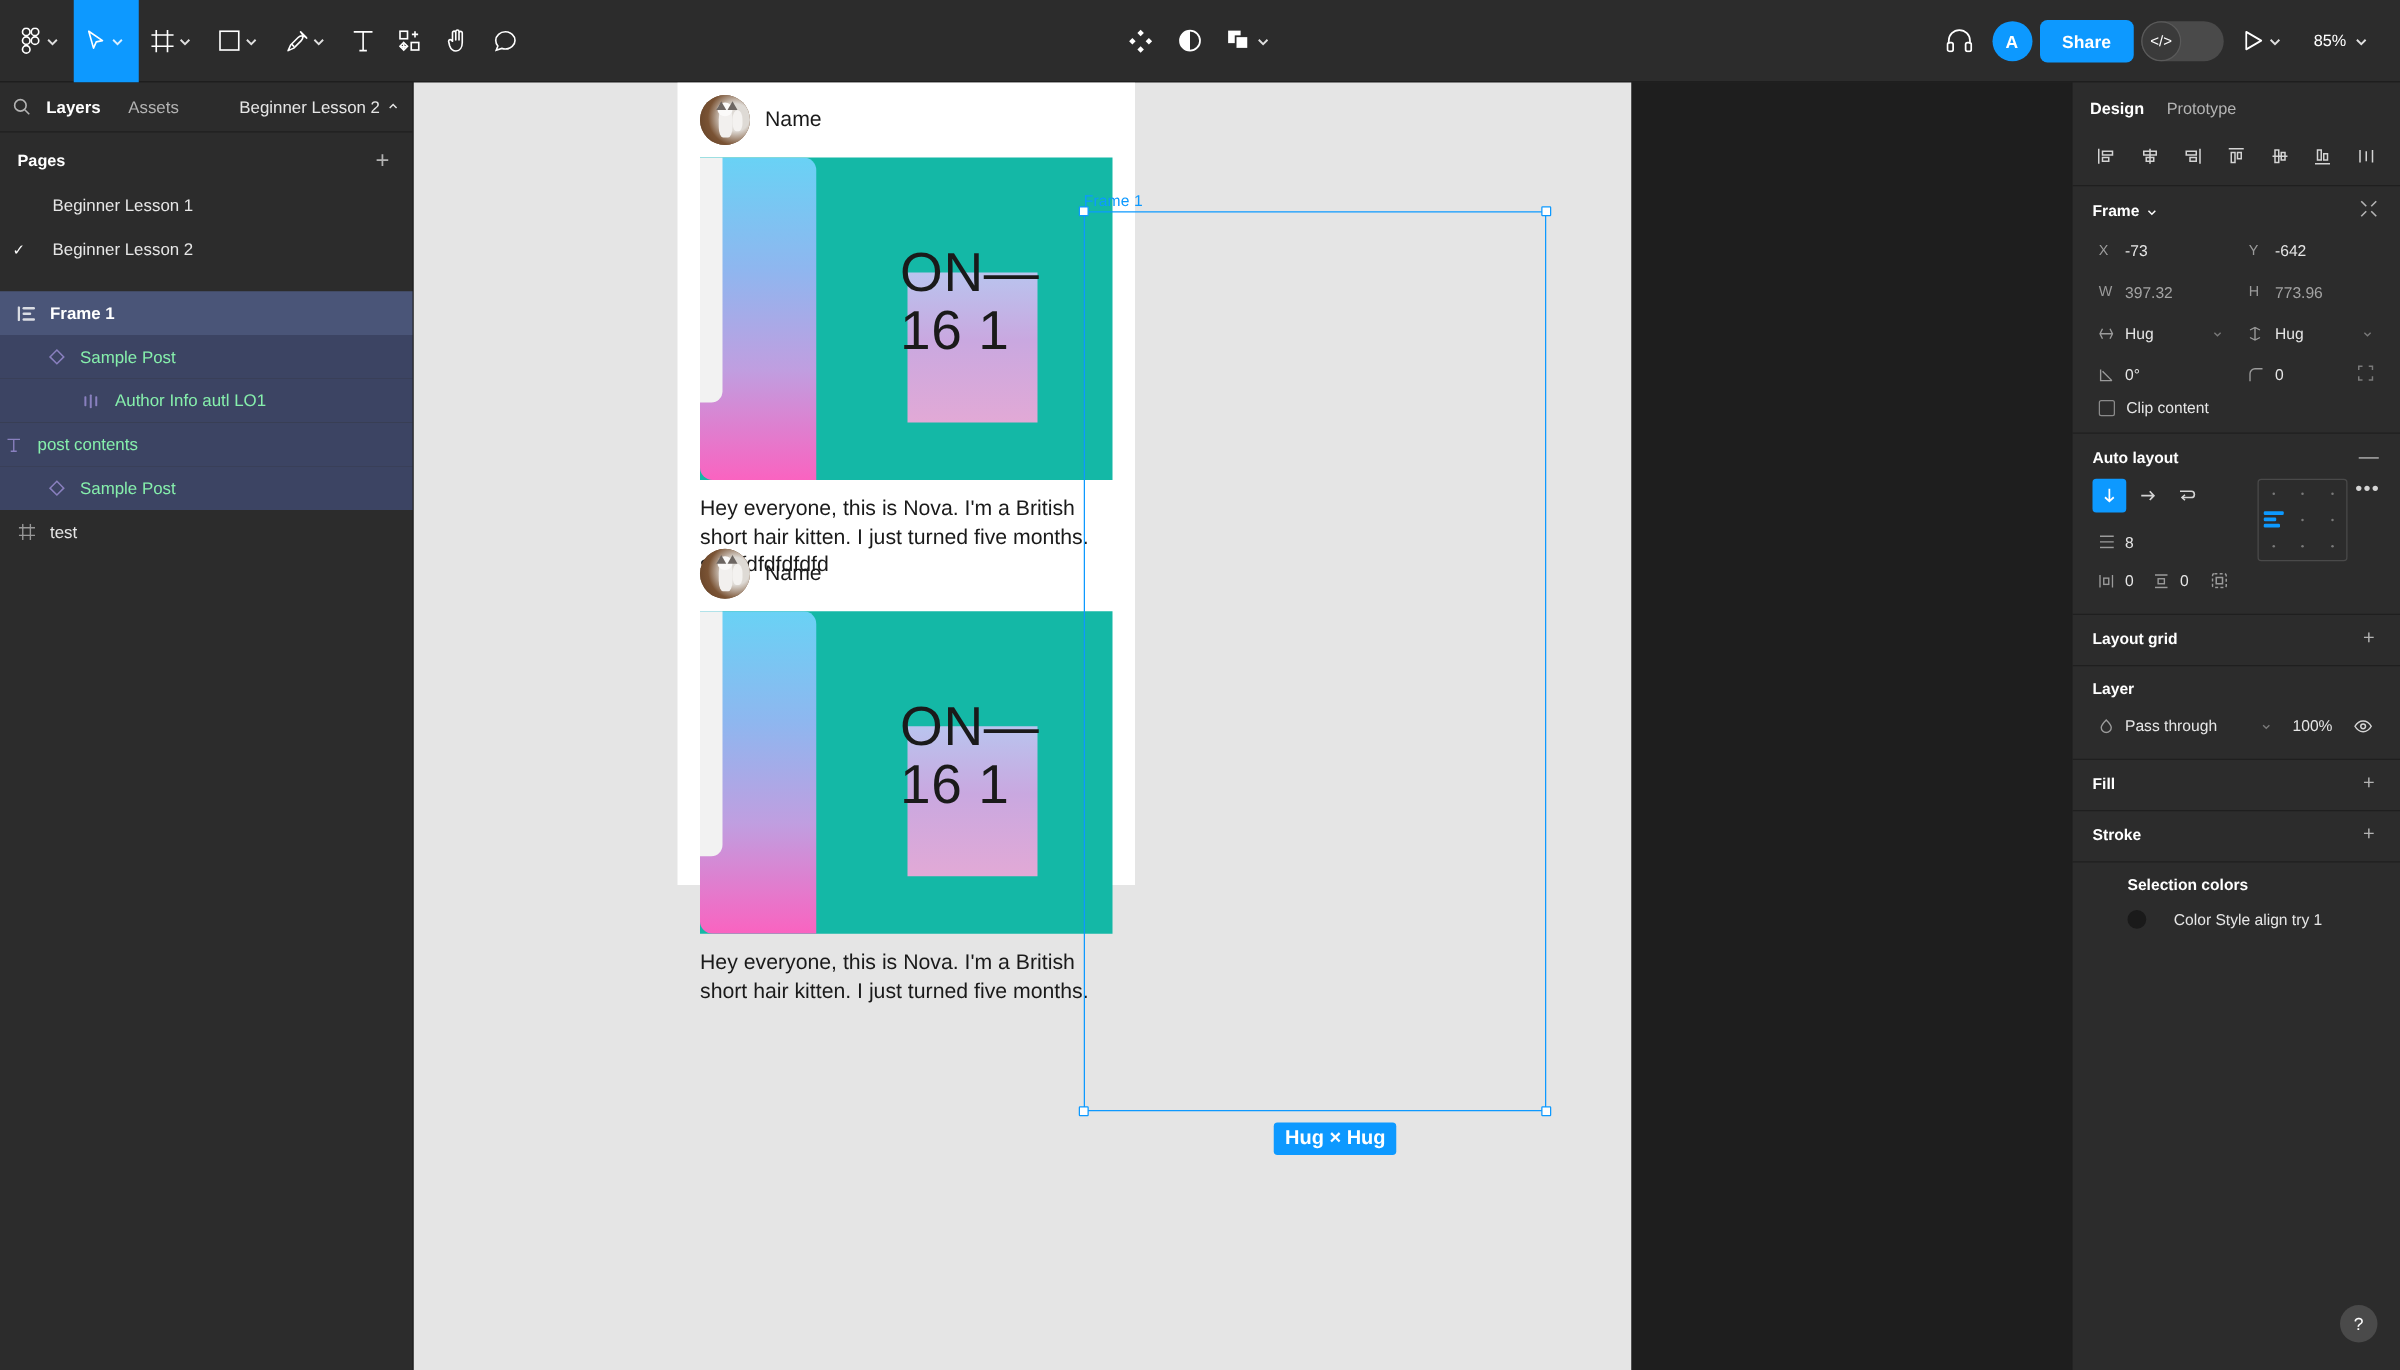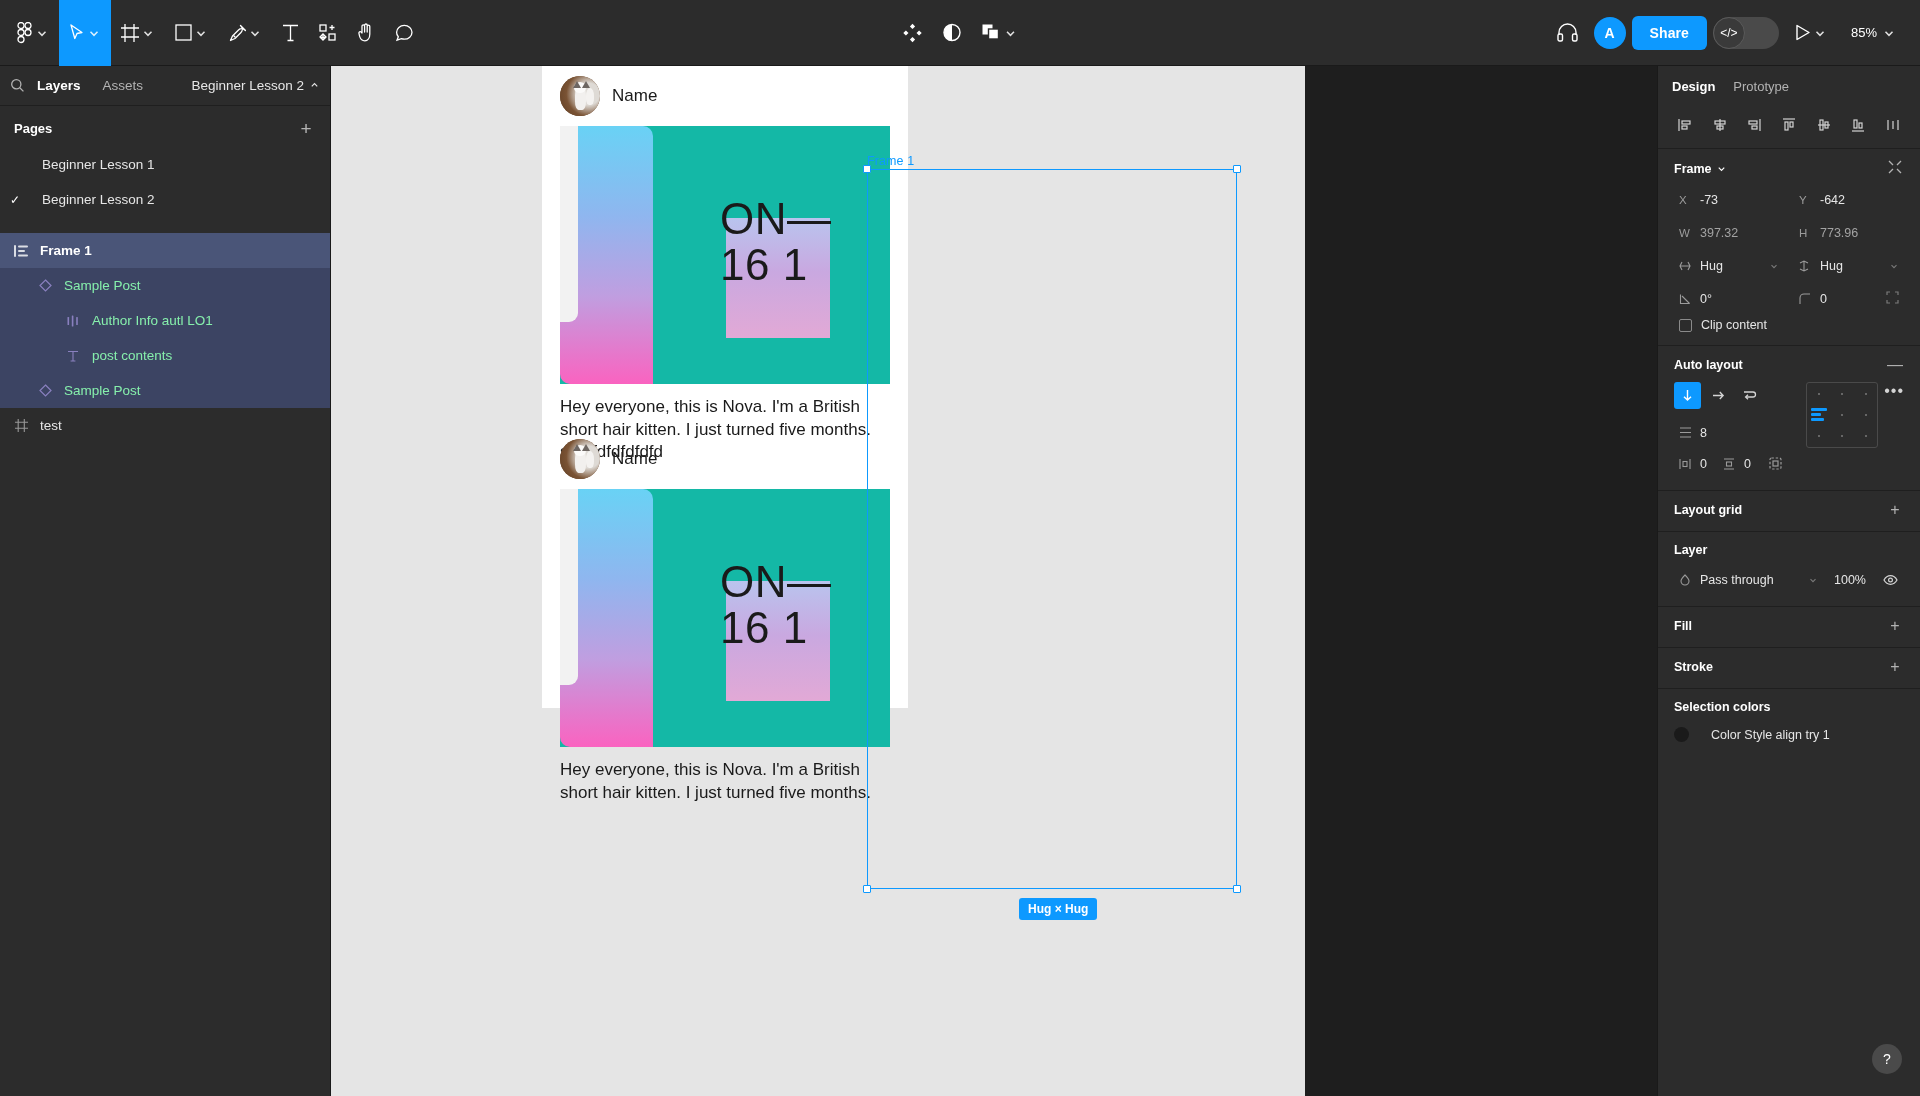--- a/index.html
+++ b/index.html
@@ -177,21 +177,21 @@
     background: linear-gradient(180deg,#b9c4ee 0%,#c9a8e0 45%,#e2a9d6 100%);
     z-index: 1;
   }
   .post-text {
     padding: 12px 18px 0 18px; font-size: 17px; line-height: 1.33;
     color: #1a1a1a; white-space: pre-wrap;
   }
 
   #hug-badge {
     position: absolute; left: 688px; top: 832px; background: #0d99ff;
-    color: #fff; font-size: 12px; font-weight: 700; border-radius: 3px;
+    color: #fff; font-size: 16px; font-weight: 700; border-radius: 3px;
     padding: 4px 9px; z-index: 30;
   }
 
   
   #right-panel {
     position: absolute; top: 66px; right: 0; width: 263px; height: 1030px;
     background: #2c2c2c; border-left: 1px solid #1a1a1a;
     color: #e6e6e6; font-size: 12.5px; overflow: hidden;
   }
   #right-tabs { height: 40px; display: flex; align-items: center; padding: 0 14px; gap: 18px; }
@@ -454,21 +454,21 @@
         <svg width="12" height="12" viewBox="0 0 12 12" fill="#9d8fd6">
           <rect x="0.5" y="2" width="1.6" height="8" rx=".6"></rect>
           <rect x="4.8" y="0.5" width="1.6" height="11" rx=".6"></rect>
           <rect x="9.2" y="2" width="1.6" height="8" rx=".6"></rect>
         </svg>
       </span>
       <span>Author Info autl LO1</span>
     </div>
 
 
-    <div class="layer-row sel-soft" style="padding-left:62px;">
+    <div class="layer-row sel-soft" style="">
       <span class="lico">
         <svg width="12" height="12" viewBox="0 0 12 12" fill="none" stroke="#9d8fd6" stroke-width="1.1">
           <path d="M1 1.5h10M6 1.5v9.5M3.6 11h4.8"></path>
         </svg>
       </span>
       <span>post contents</span>
     </div>
 
     <div class="layer-row sel-soft" style="padding-left:34px;">
       <span class="lico">
@@ -822,21 +822,21 @@
     </div>
   </div>
 
   <div class="sec">
     <div class="sec-head" style="margin-bottom:0;">
       <span class="sec-title">Stroke</span>
       <span class="sec-act">+</span>
     </div>
   </div>
 
-  <div class="sec" style="border-bottom:none;">
+  <div class="sec" style="border-bottom:none;margin-left:28px;">
     <div class="sec-head">
       <span class="sec-title">Selection colors</span>
     </div>
     <div class="swatch-row">
       <span class="swatch" style="background:#1a1a1a;"></span>
       <span>Color Style align try 1</span>
     </div>
   </div>
 
   <div id="help-btn">?</div>

